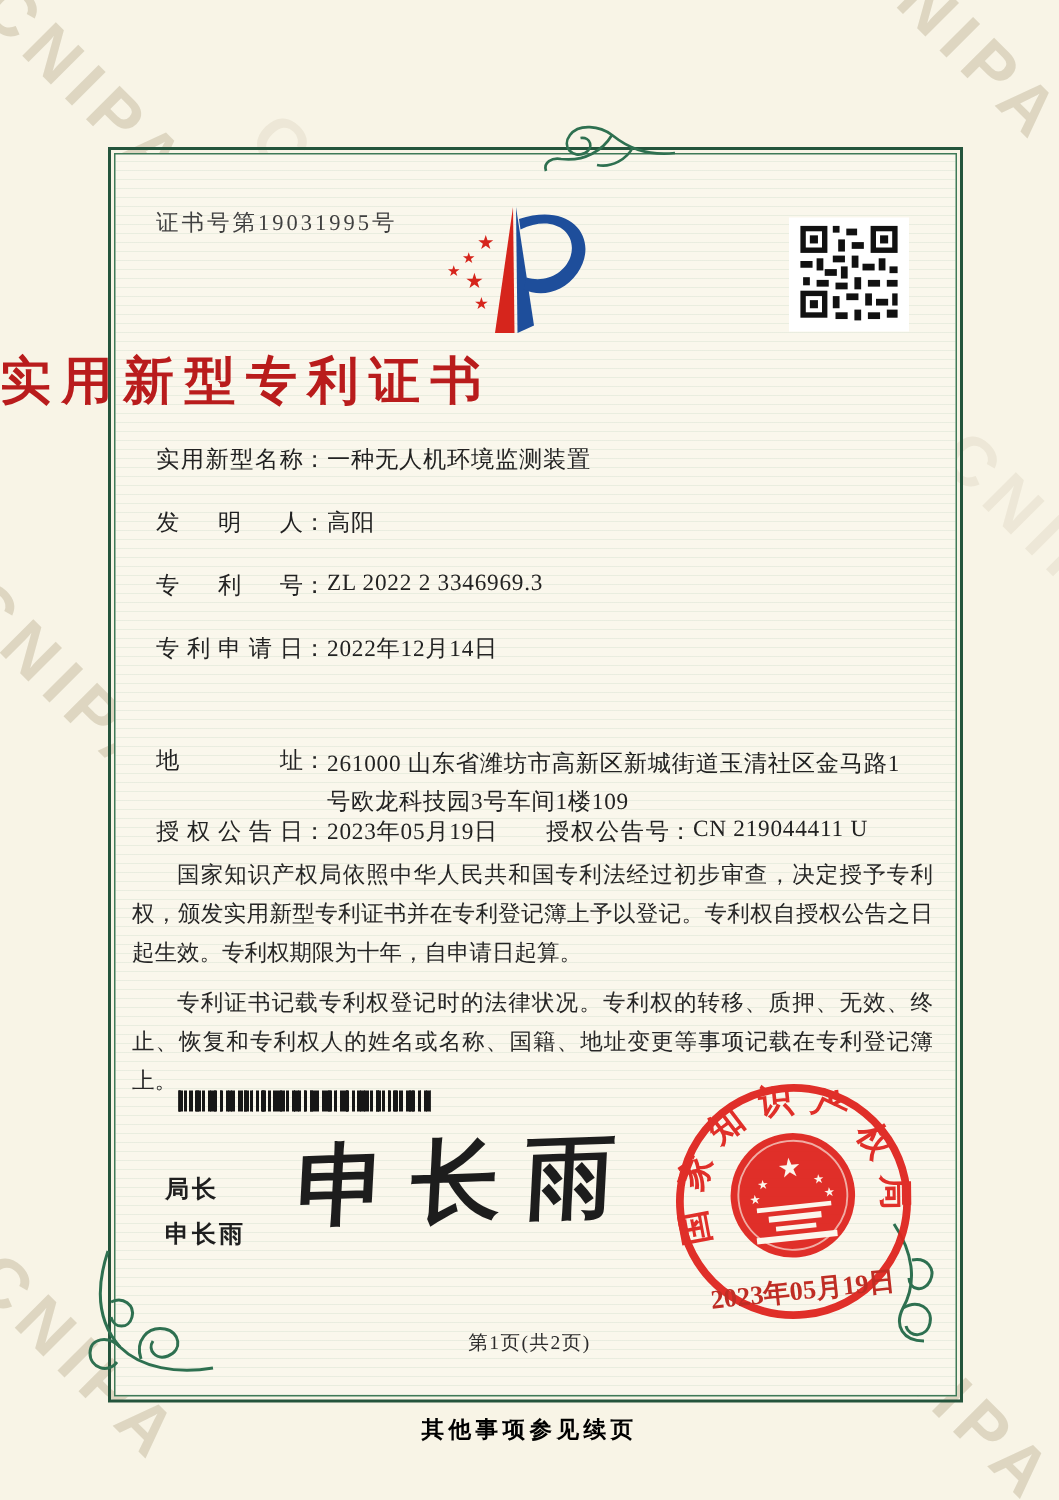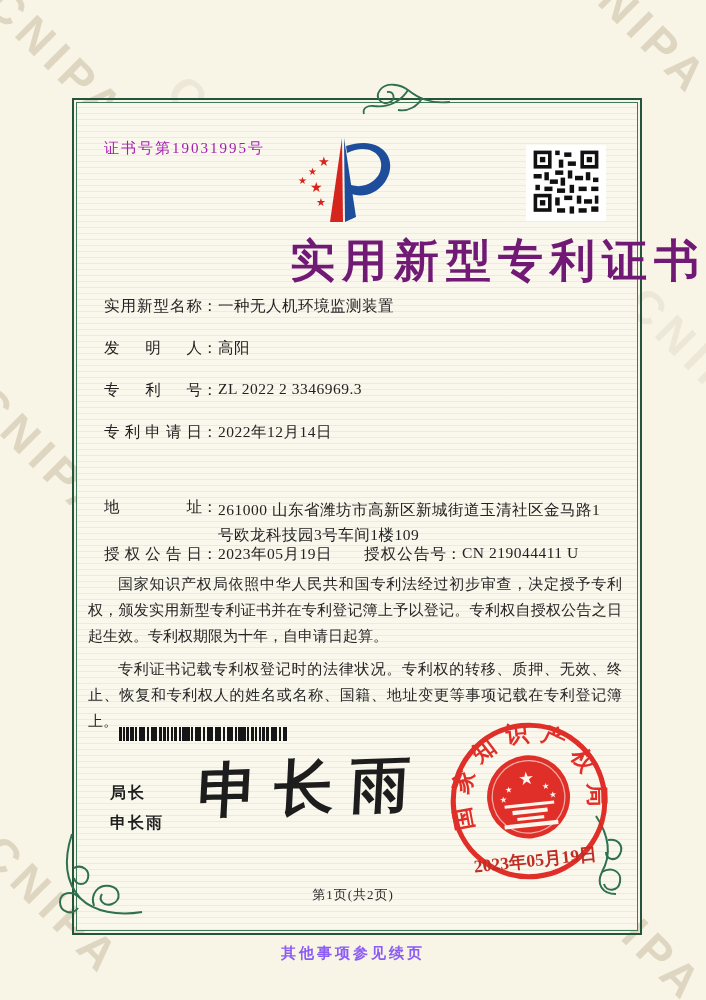--- a/index.html
+++ b/index.html
@@ -24,26 +24,26 @@
     position:absolute;left:72px;top:98px;width:566px;height:833px;
     border:2px solid #24543c;
   }
   .frame-inner{
     position:absolute;inset:2px;border:1px solid #3f7a58;
     background:
       repeating-linear-gradient(0deg, rgba(122,168,138,0.13) 0 1px, rgba(0,0,0,0) 1px 6px),
       #faf7ec;
   }
   
-  .cert-no{position:absolute;left:104px;top:139px;font-size:15px;letter-spacing:2px;color:#a21caf;}
+  .cert-no{position:absolute;left:104px;top:139px;font-size:15px;letter-spacing:2px;color:#404040;}
   .logo{position:absolute;left:286px;top:132px;width:122px;height:98px;}
   .qr{position:absolute;left:526px;top:145px;width:80px;height:76px;background:#fff;padding:2px;box-sizing:border-box;}
   .title{
-    position:absolute;left:0;right:0;top:231px;text-align:right;
-    font-size:45px;font-weight:bold;letter-spacing:7px;color:#701a75;
+    position:absolute;left:0;right:0;top:231px;text-align:left;
+    font-size:34px;font-weight:bold;letter-spacing:7px;color:#b91c1c;
   }
   
   .frow{position:absolute;left:104px;width:516px;font-size:15.5px;color:#222;}
   .flabel{
     display:inline-block;width:98px;vertical-align:top;
     text-align:justify;text-align-last:justify;
   }
   .fcolon{display:inline-block;width:16px;vertical-align:top;}
   .fvalue{display:inline-block;vertical-align:top;letter-spacing:0.5px;}
   .fvalue.addr{width:390px;line-height:25px;}
@@ -73,21 +73,21 @@
     font-size:60px;font-weight:bold;color:#1d1d1d;
     transform:rotate(-2deg) skewX(-5deg);letter-spacing:16px;white-space:nowrap;
     font-family:"Liberation Serif","DejaVu Serif",serif;
   }
   
   .seal{position:absolute;left:446px;top:718px;width:166px;height:166px;transform:rotate(-6deg);opacity:0.95;}
   
   .page-num{position:absolute;left:0;right:0;top:886px;text-align:center;font-size:13px;letter-spacing:1px;color:#2b2b2b;}
   .footer-note{
     position:absolute;left:0;right:0;top:944px;text-align:center;
-    font-size:15px;font-weight:bold;letter-spacing:3px;color:#8b5cf6;
+    font-size:15px;font-weight:bold;letter-spacing:3px;color:#000000;
   }
   .flourish{position:absolute;pointer-events:none;}
 </style>
 </head>
 <body>
 
 <div class="page">
 
   <span class="wm" style="left:-30px;top:30px">CNIPA</span>
   <span class="wm" style="left:553px;top:-2px">CNIPA</span>

